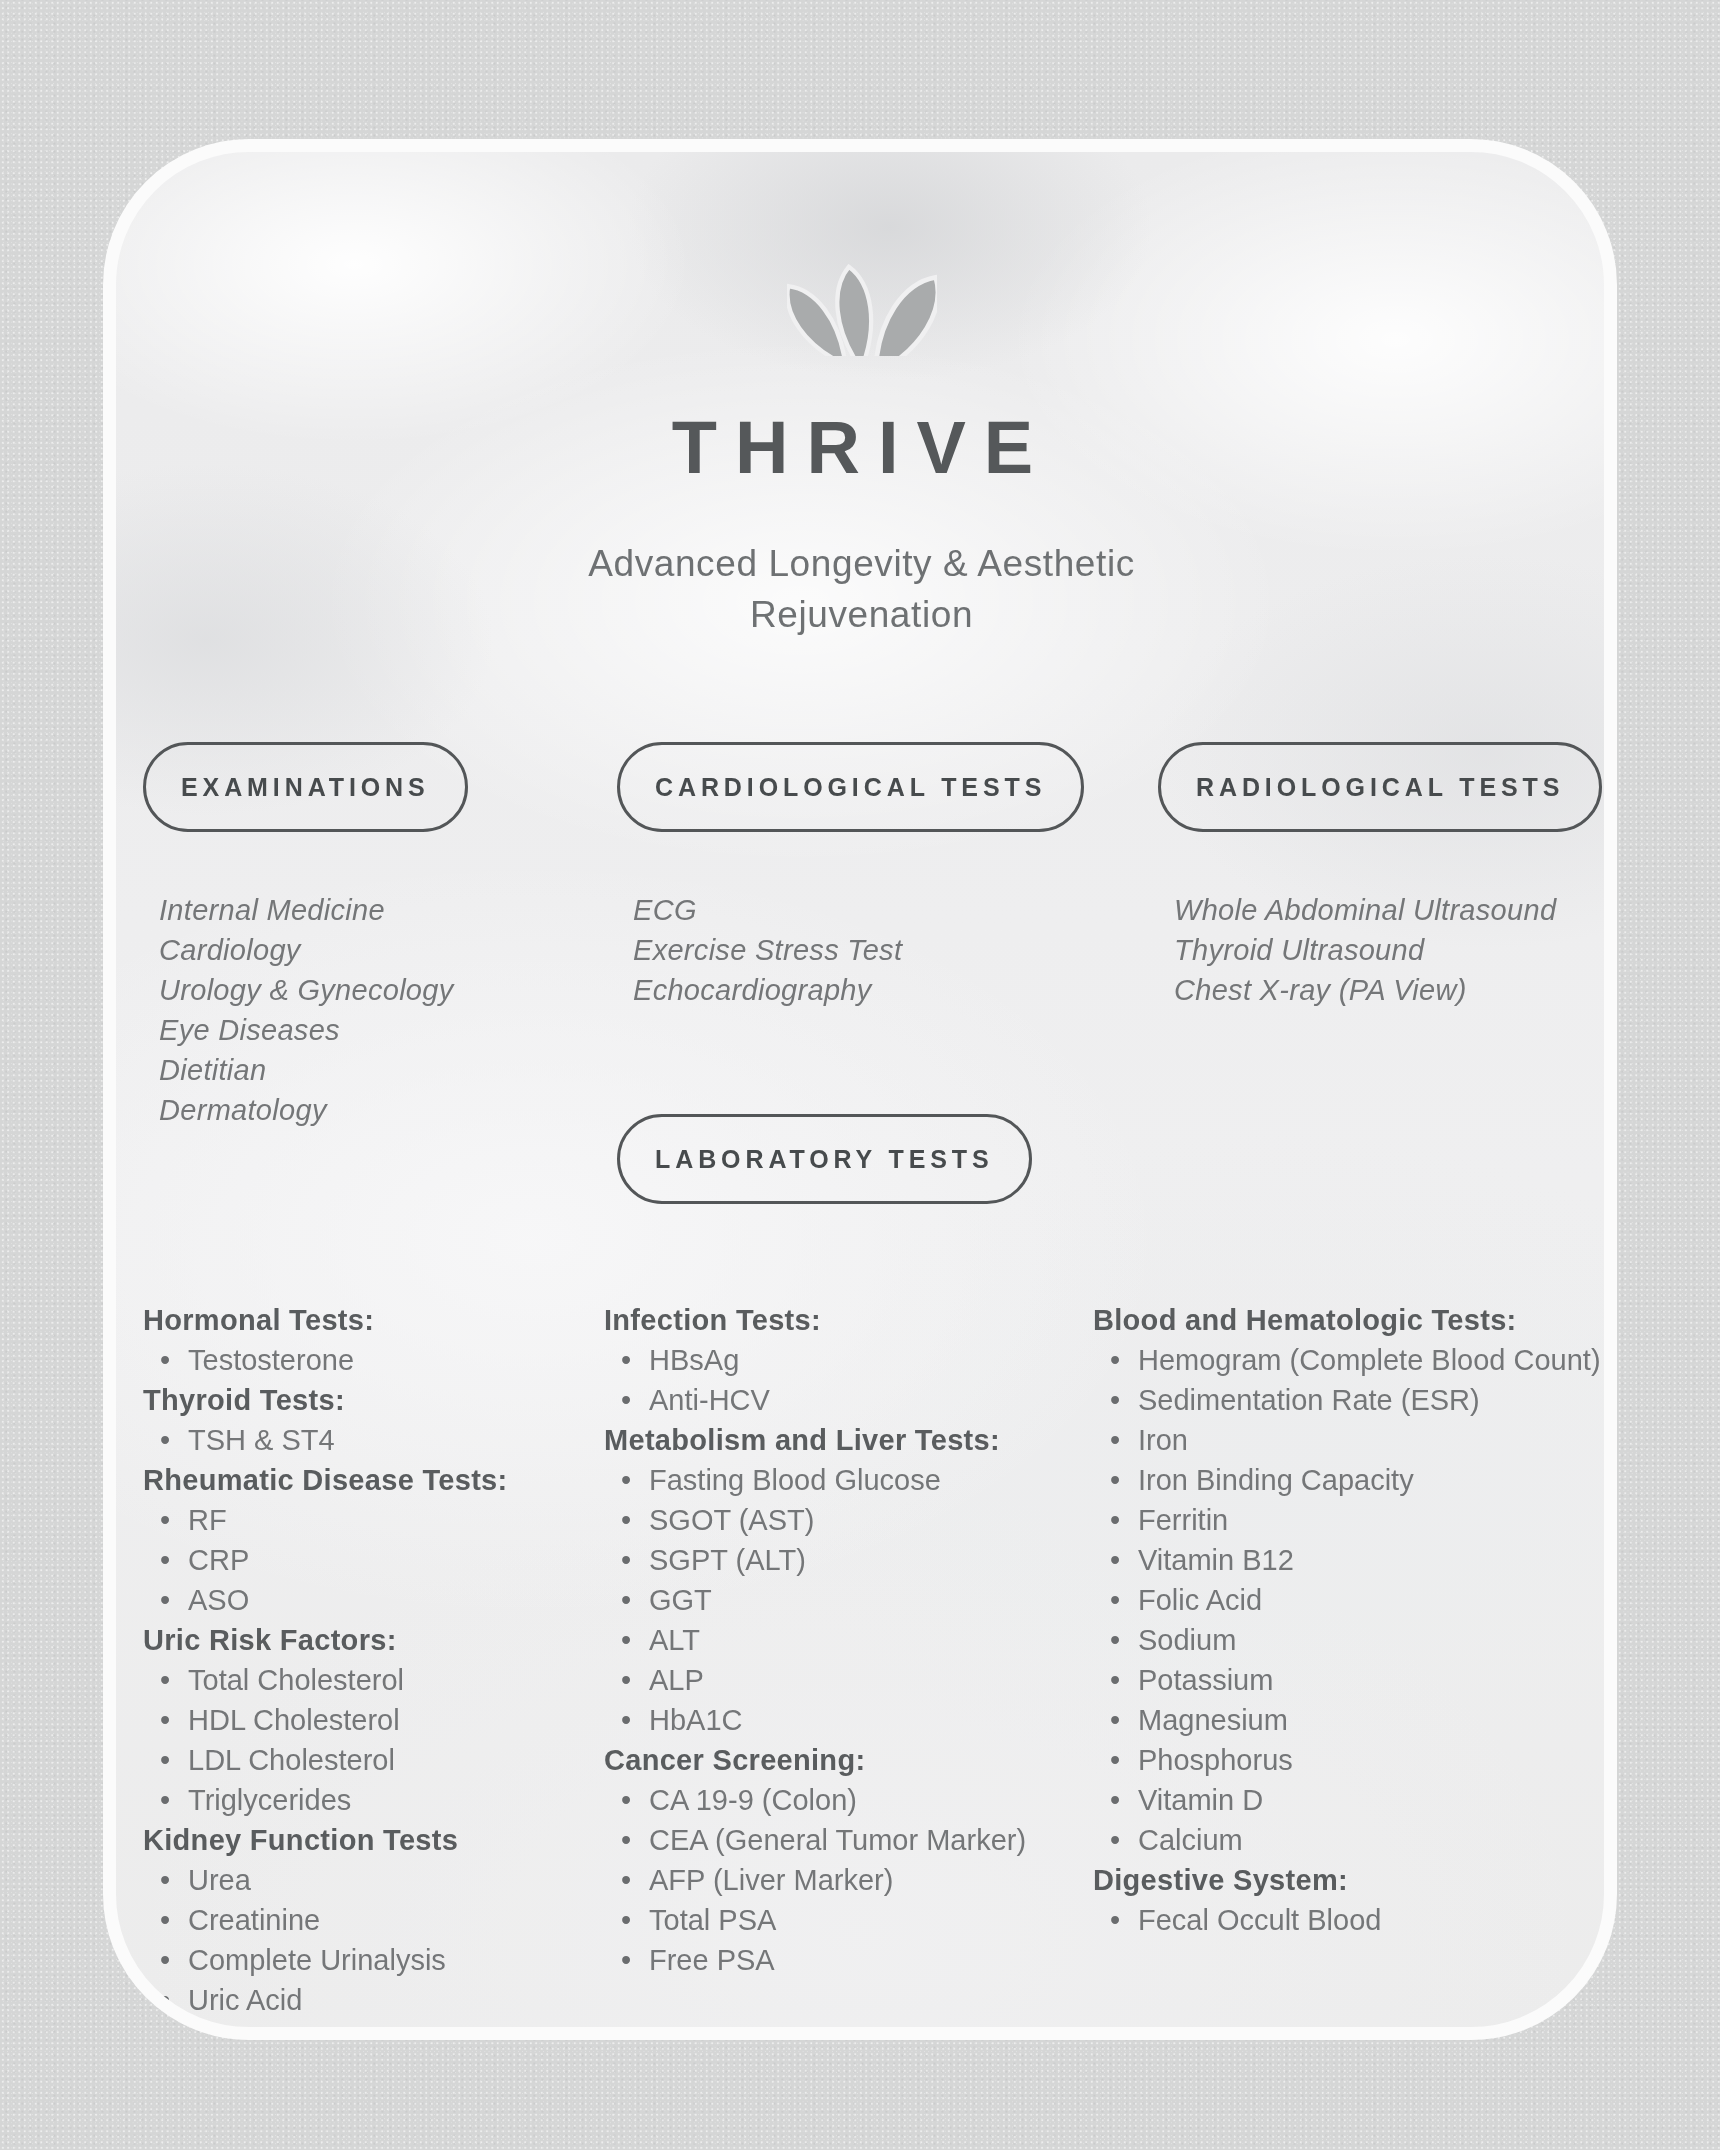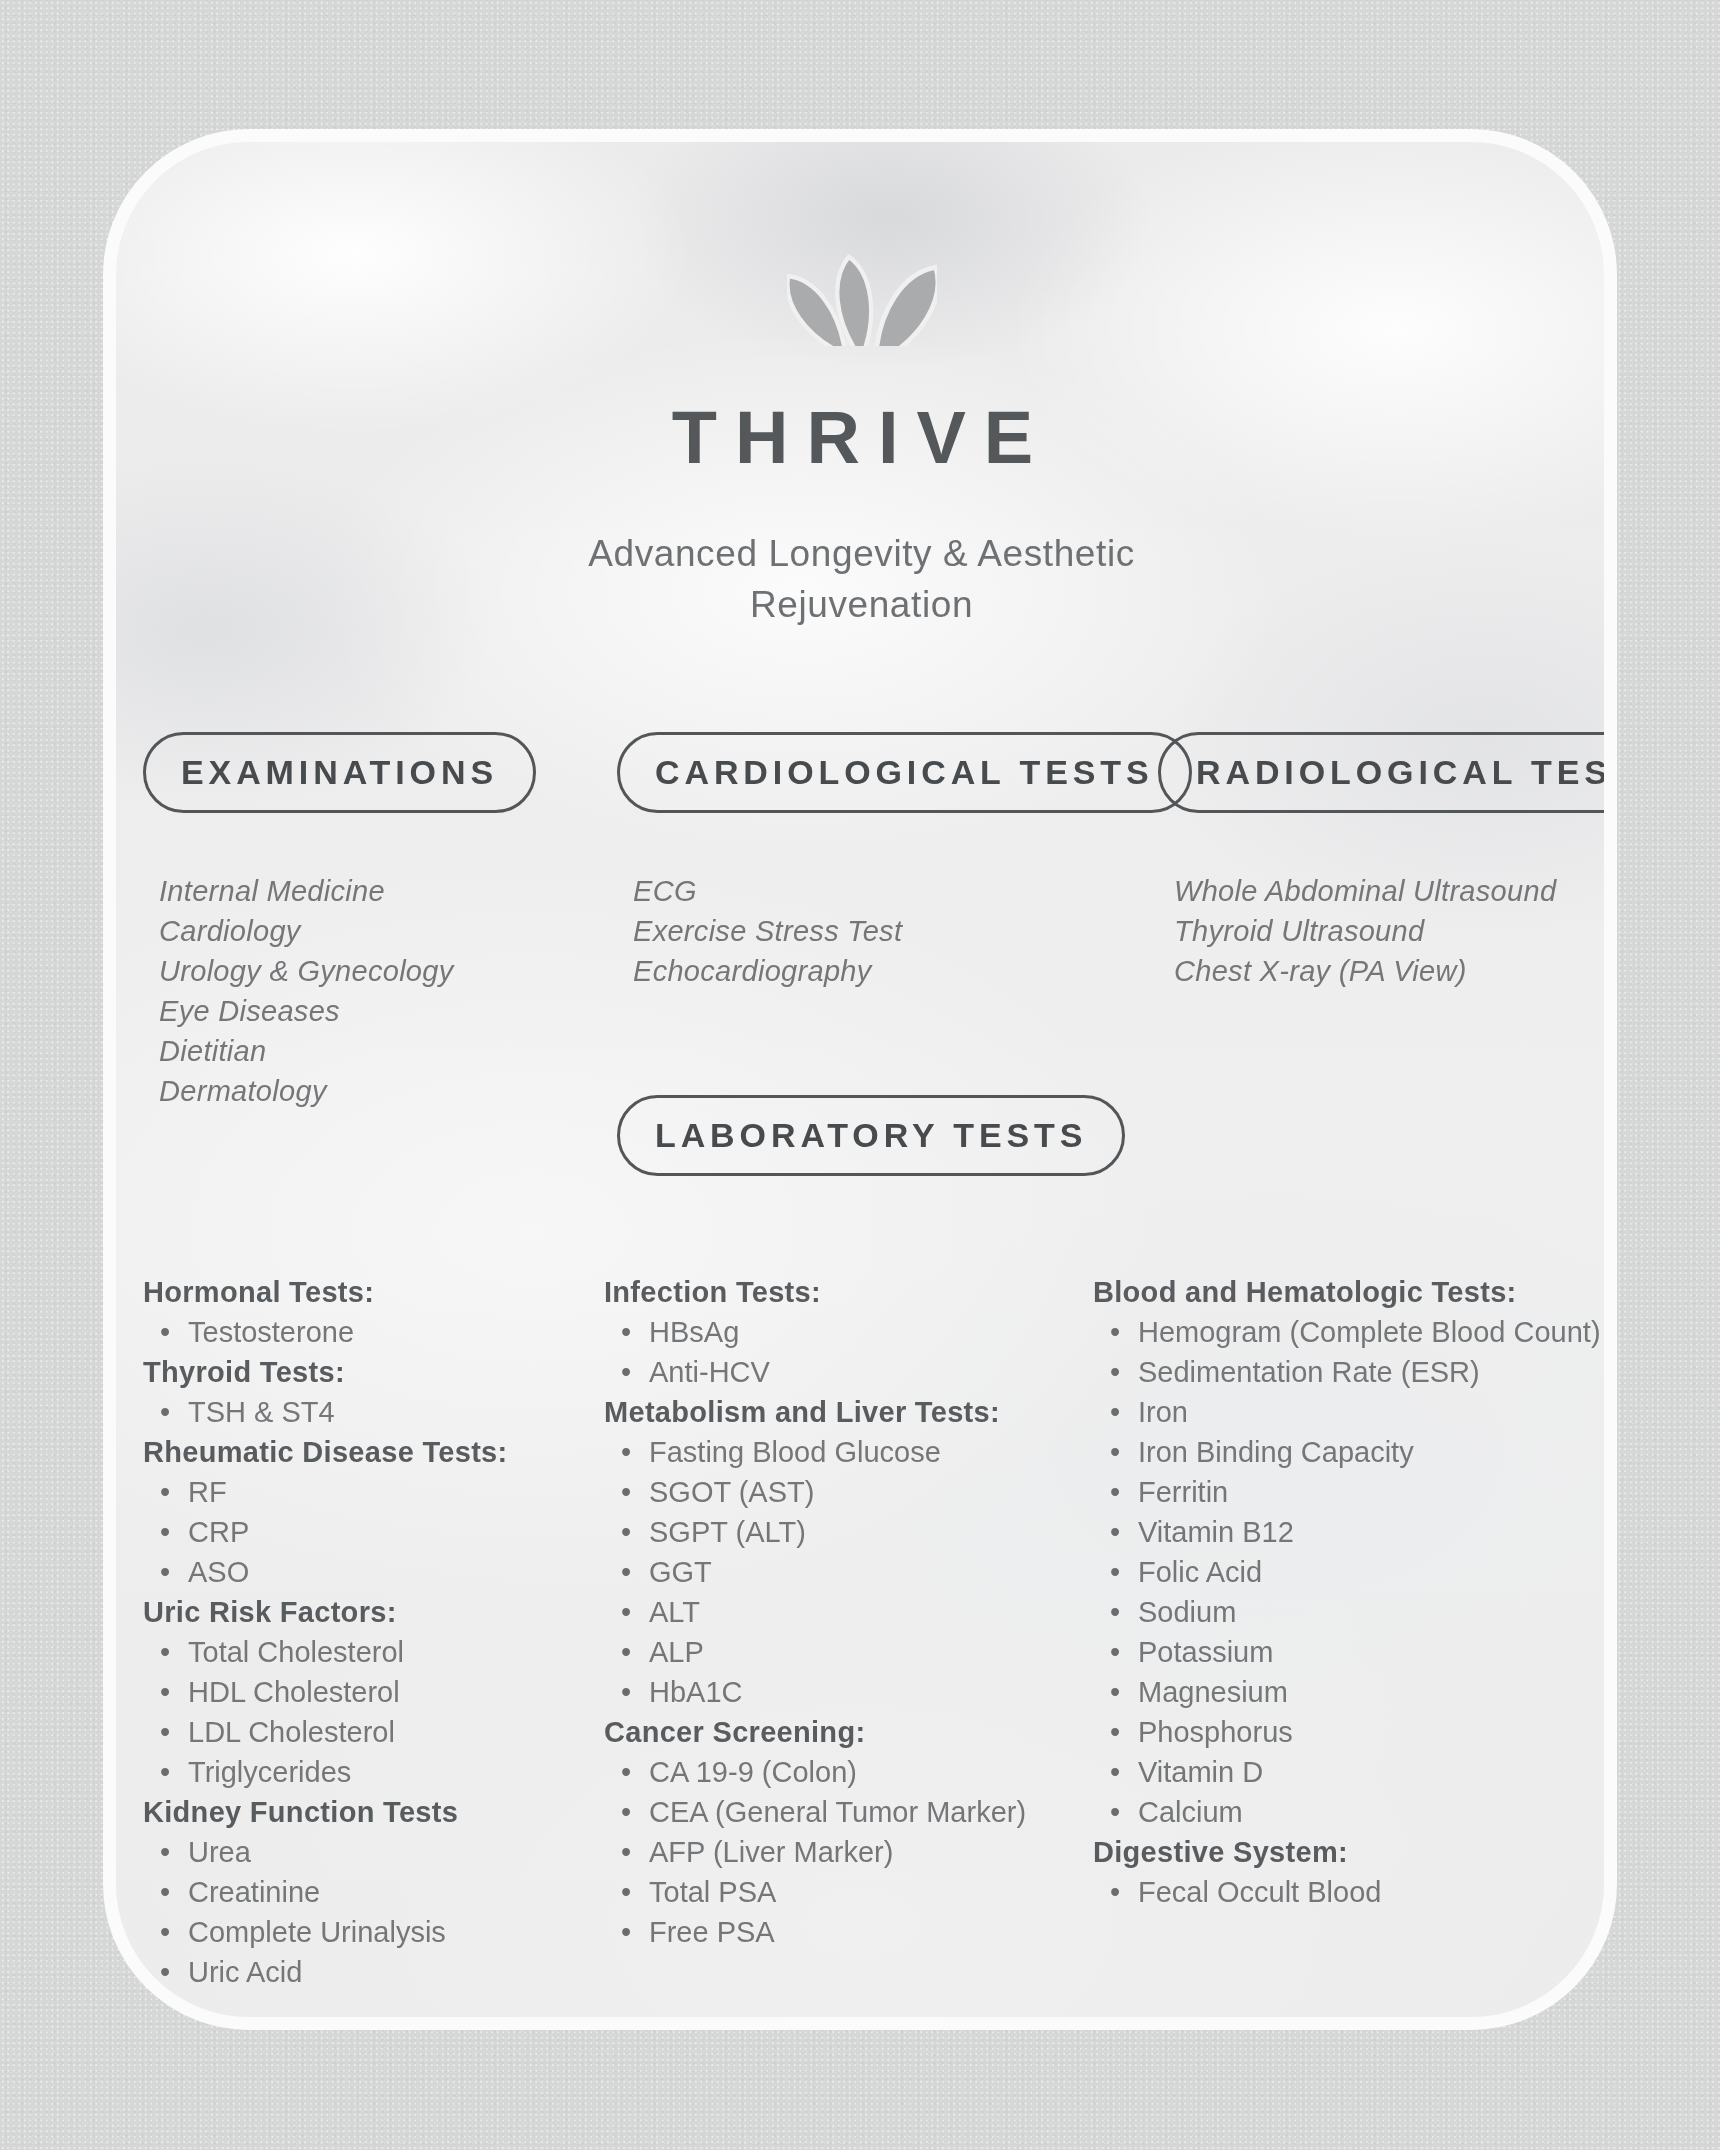--- a/index.html
+++ b/index.html
@@ -10,21 +10,21 @@
     background-color:#d5d6d6;
     background-image:
       radial-gradient(rgba(255,255,255,.55) 0.7px, transparent 1px),
       radial-gradient(rgba(140,140,142,.22) 0.6px, transparent 0.9px),
       radial-gradient(rgba(255,255,255,.35) 0.6px, transparent 0.8px);
     background-size:5.5px 5.5px, 8px 8px, 4.2px 4.2px;
     background-position:0 0, 2.4px 3.6px, 1.2px 1.8px;
   }
 
   .card {
-    position:absolute; left:103px; top:129px; width:1514px; height:1901px;
+    position:absolute; left:103px; top:139px; width:1514px; height:1901px;
     border:13.4px solid #fbfbfb; border-radius:146px;
     background-color:#ededee;
     background-image:
       radial-gradient(546px 291px at 16% 6%,  rgba(255,255,255,.95), transparent 62%),
       radial-gradient(437px 255px at 52% 4%,  rgba(213,214,216,.85), transparent 60%),
       radial-gradient(607px 340px at 86% 10%, rgba(255,255,255,.9), transparent 64%),
       radial-gradient(498px 303px at 6% 26%,  rgba(219,220,222,.75), transparent 58%),
       radial-gradient(759px 413px at 46% 24%, rgba(255,255,255,.8), transparent 64%),
       radial-gradient(546px 328px at 92% 32%, rgba(221,222,224,.65), transparent 60%),
       radial-gradient(910px 546px at 28% 58%, rgba(248,248,249,.85), transparent 70%),
@@ -43,23 +43,23 @@
     color:#55585a;
   }
   .brand-tagline {
     margin-top:48px; text-align:center;
     font-size:37px; font-weight:400; color:#6e7173; line-height:1.38;
     letter-spacing:0.6px;
   }
 
   .pill {
     display:inline-flex; align-items:center; justify-content:center;
-    height:81px; padding:0 35px;
+    height:90px; padding:0 35px;
     border:3.6px solid #535658; border-radius:55px;
-    font-size:34px; font-weight:700; letter-spacing:4.9px;
+    font-size:25px; font-weight:700; letter-spacing:4.9px;
     color:#474b4d; white-space:nowrap;
     background:transparent;
   }
 
   .grid-top { display:grid; grid-template-columns:474px 541px 1fr; align-items:start; }
   .grid-lab { display:grid; grid-template-columns:461px 489px 1fr; align-items:start; }
 
   .row-pills  { margin-top:102px; }
   .row-lists  { margin-top:58px; }
   .row-labpill{ margin-top:-16px; }

